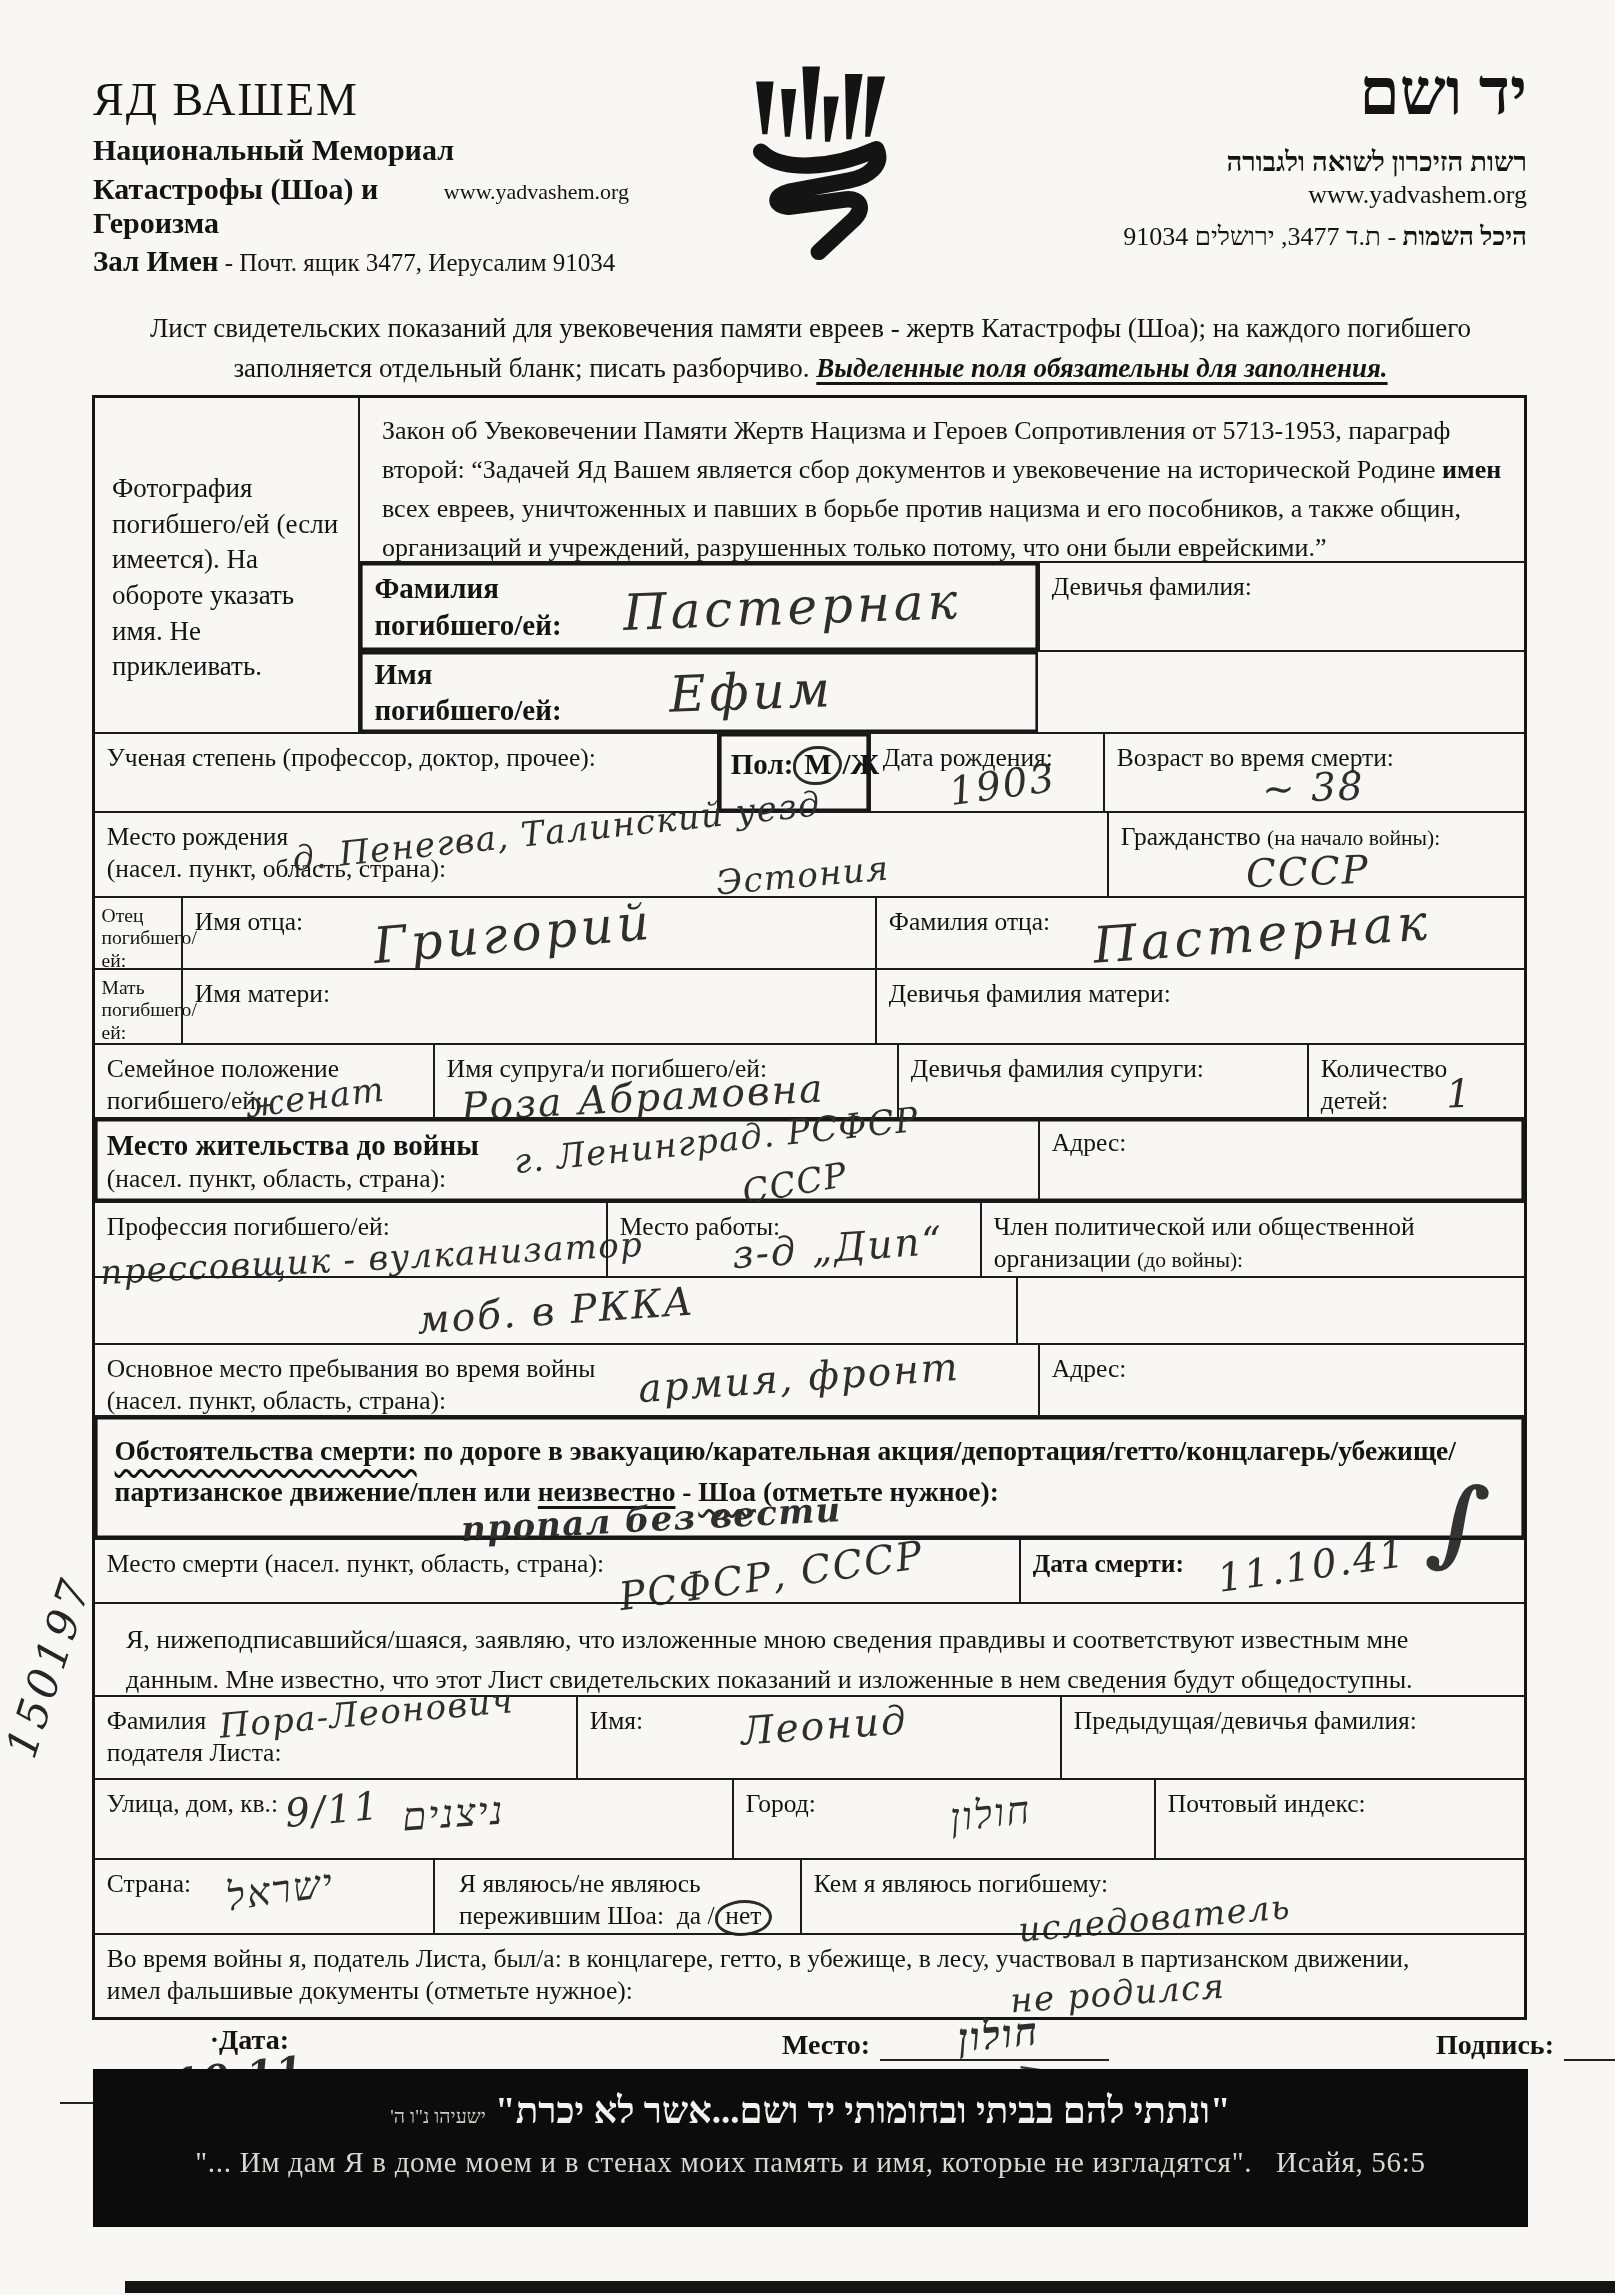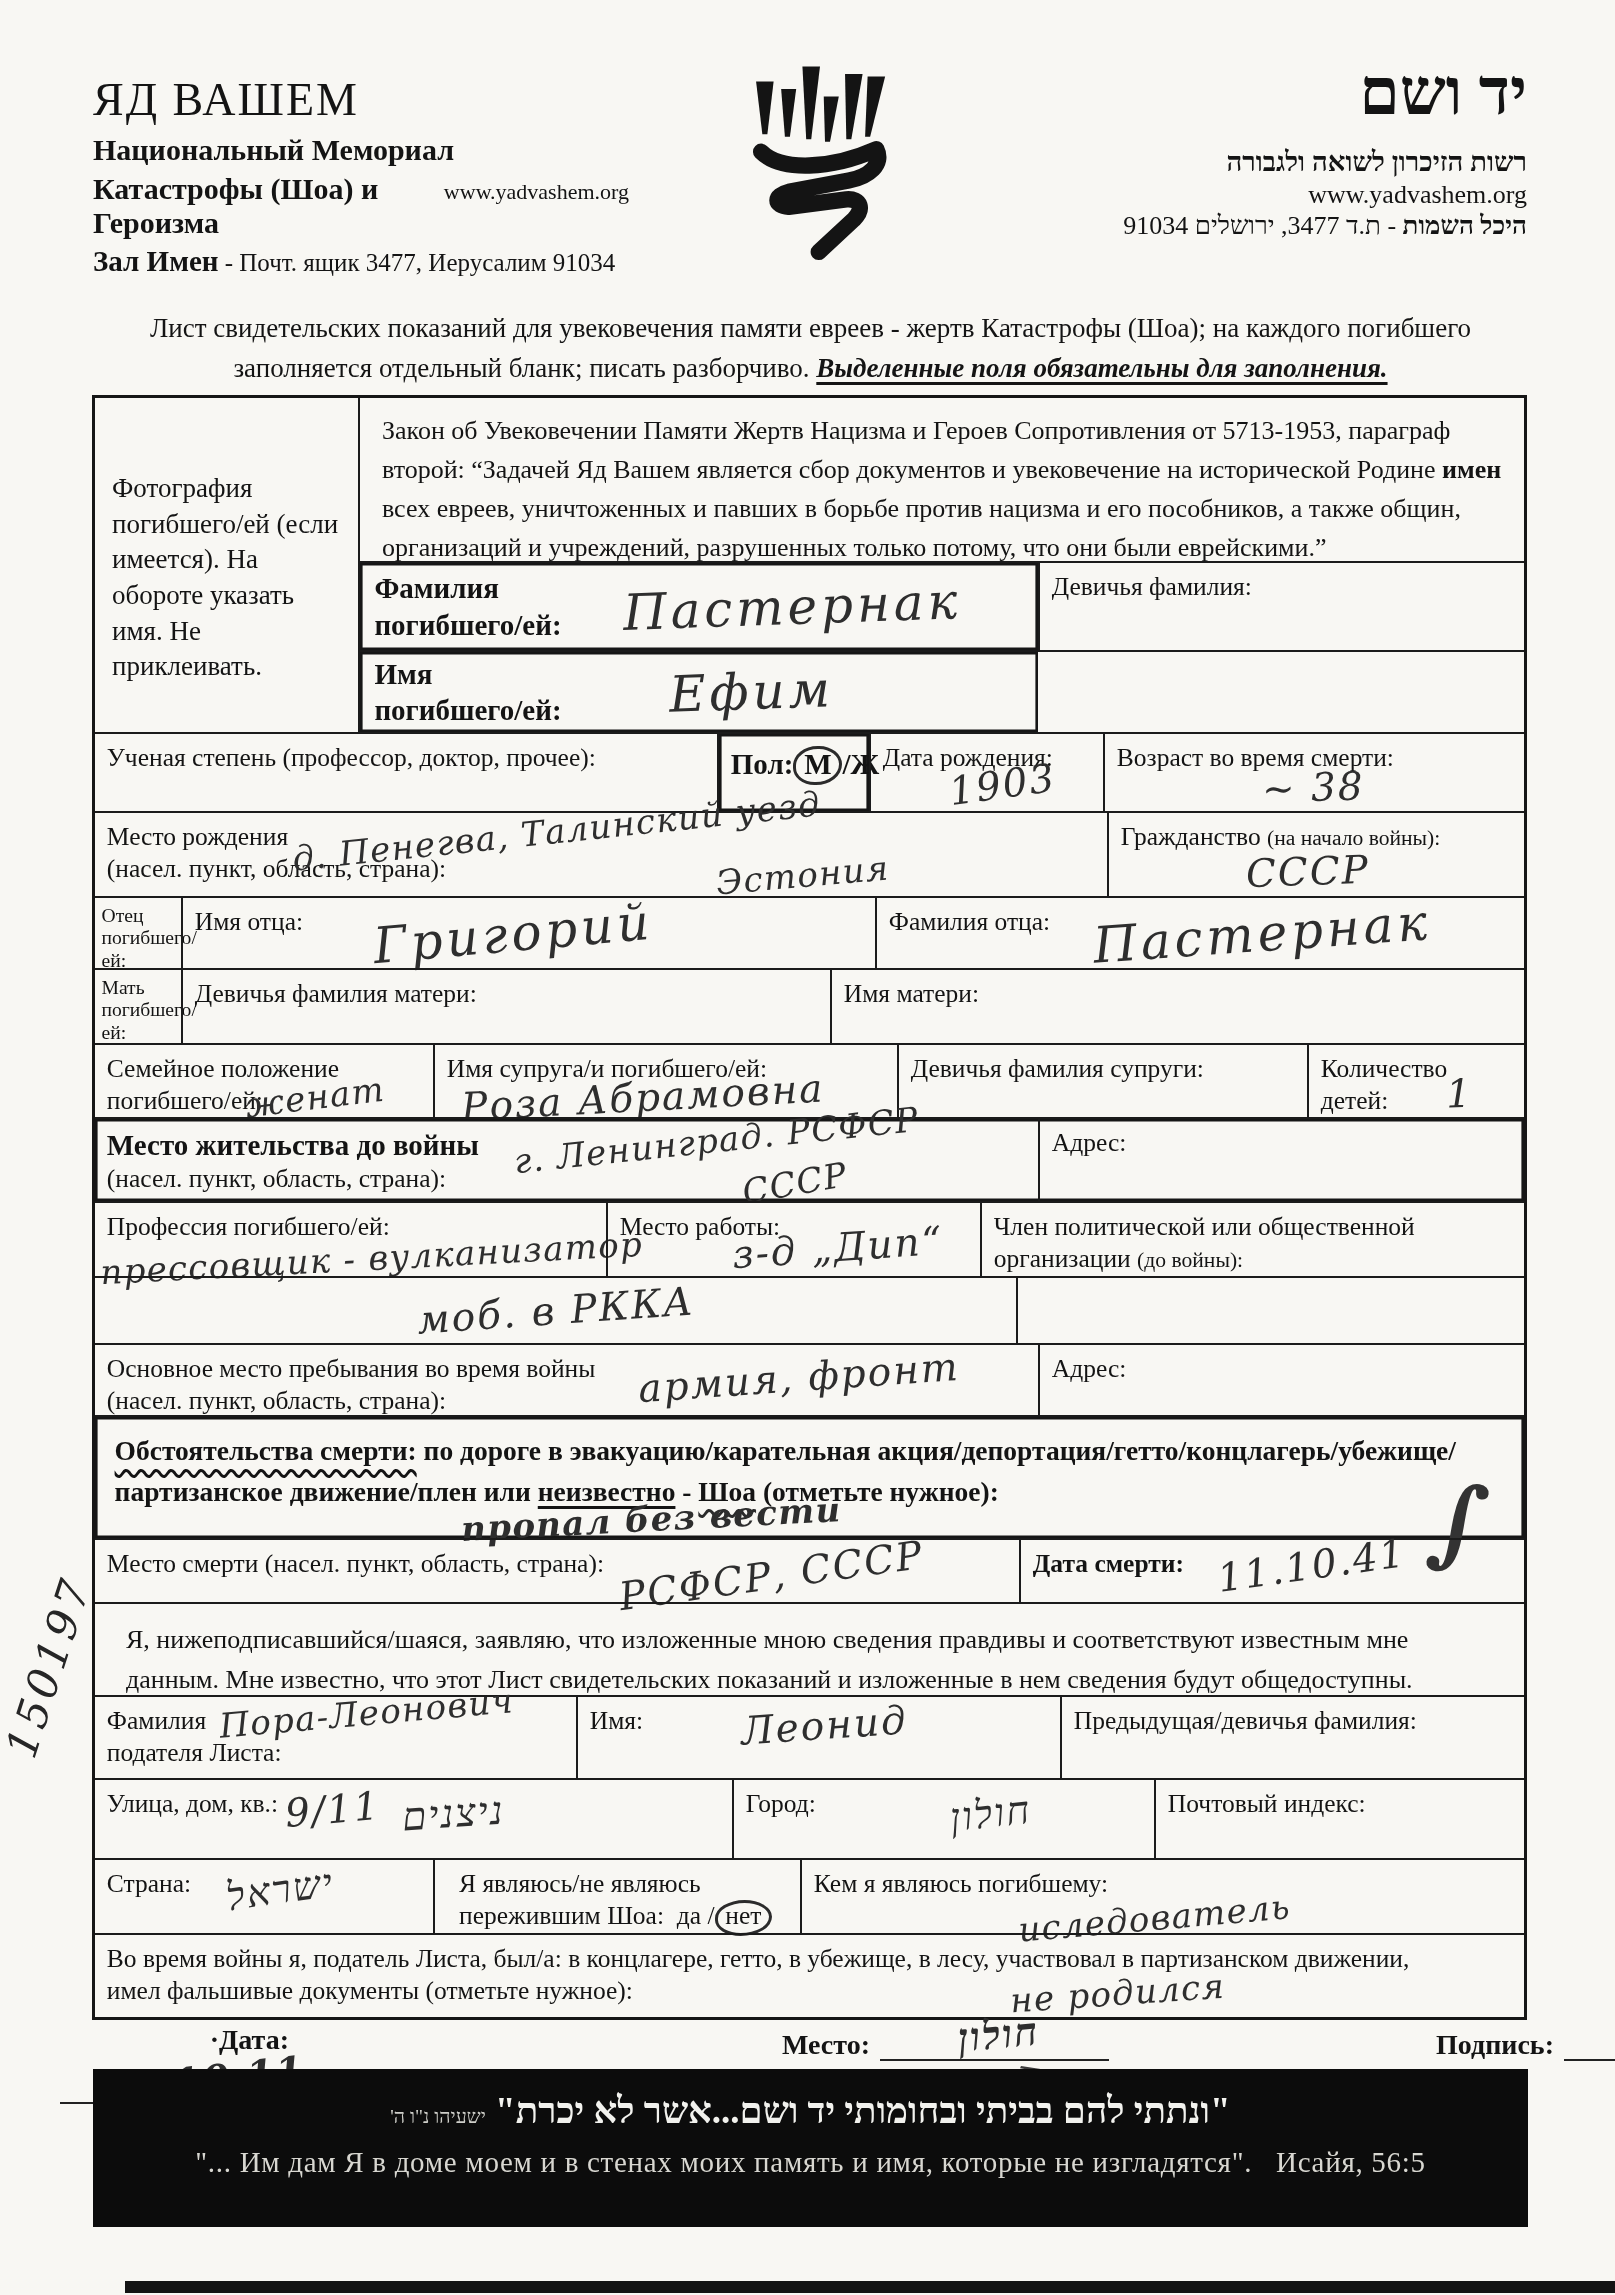--- a/index.html
+++ b/index.html
@@ -20,21 +20,21 @@
   .hl2 { margin-top:5.2px; display:flex; align-items:baseline; gap:26px; }
   .hl2 b { font-size:30px; }
   .website { font-size:22px; }
   .hl3 { margin-top:5.2px; font-size:25px; }
   .hl3 b { font-size:29px; }
   .logo { position:absolute; left:727px; top:59px; }
   .header-right { position:absolute; right:89px; top:58px; text-align:right; }
   .he-org { font-size:65px; font-weight:bold; line-height:1.05; }
   .he1 { font-size:27.5px; font-weight:bold; margin-top:19.6px; direction:rtl; }
   .he-web { font-size:26px; margin-top:2.6px; }
-  .he2 { font-size:26px; margin-top:1px; direction:rtl; }
+  .he2 { font-size:26px; margin-top:12px; direction:rtl; }
   .he2 b { font-weight:bold; }
   
   .title-row { position:absolute; top:252px; left:93px; width:1435px; display:flex; align-items:center; gap:29px; }
   .title-rule { flex:1; height:3.3px; background:#161616; }
   .title-ru { font-size:34px; font-weight:bold; font-style:italic; white-space:nowrap; }
   .title-he { font-size:33px; font-weight:bold; white-space:nowrap; padding-left:11.8px; }
   .intro { position:absolute; top:309px; left:111px; width:1399px; text-align:center; font-size:27px; line-height:1.48; }
   .intro .emph { font-weight:bold; font-style:italic; text-decoration:underline; text-decoration-thickness:3.3px; text-underline-offset:5.2px; }
   
   .form { position:absolute; top:395px; left:92px; width:1435px; border:3.3px solid #161616; background:#f8f7f3; }
@@ -210,22 +210,22 @@
         <span class="hw hw-xl abs" style="left:190px; top:3.9px; transform:rotate(-5deg);">Григорий</span>
       </div>
       <div class="cell c-psurname">
         <span>Фамилия отца:</span>
         <span class="hw hw-xl abs" style="left:216px; top:3.9px; transform:rotate(-4deg);">Пастернак</span>
       </div>
     </div>
 
     <div class="row r-mother">
       <div class="cell c-side">Мать погибшего/ей:</div>
+      <div class="cell c-pname">Имя матери:</div>
       <div class="cell c-psurname">Девичья фамилия матери:</div>
-      <div class="cell c-pname">Имя матери:</div>
     </div>
 
     <div class="row r-marital">
       <div class="cell c-marital">
         <span>Семейное положение погибшего/ей:</span>
         <span class="hw hw-md abs" style="left:150px; top:31px; transform:rotate(-7deg);">женат</span>
       </div>
       <div class="cell c-spouse">
         <span>Имя супруга/и погибшего/ей:</span>
         <span class="hw hw-lg abs" style="left:26px; top:27.5px; transform:rotate(-3deg);">Роза Абрамовна</span>

